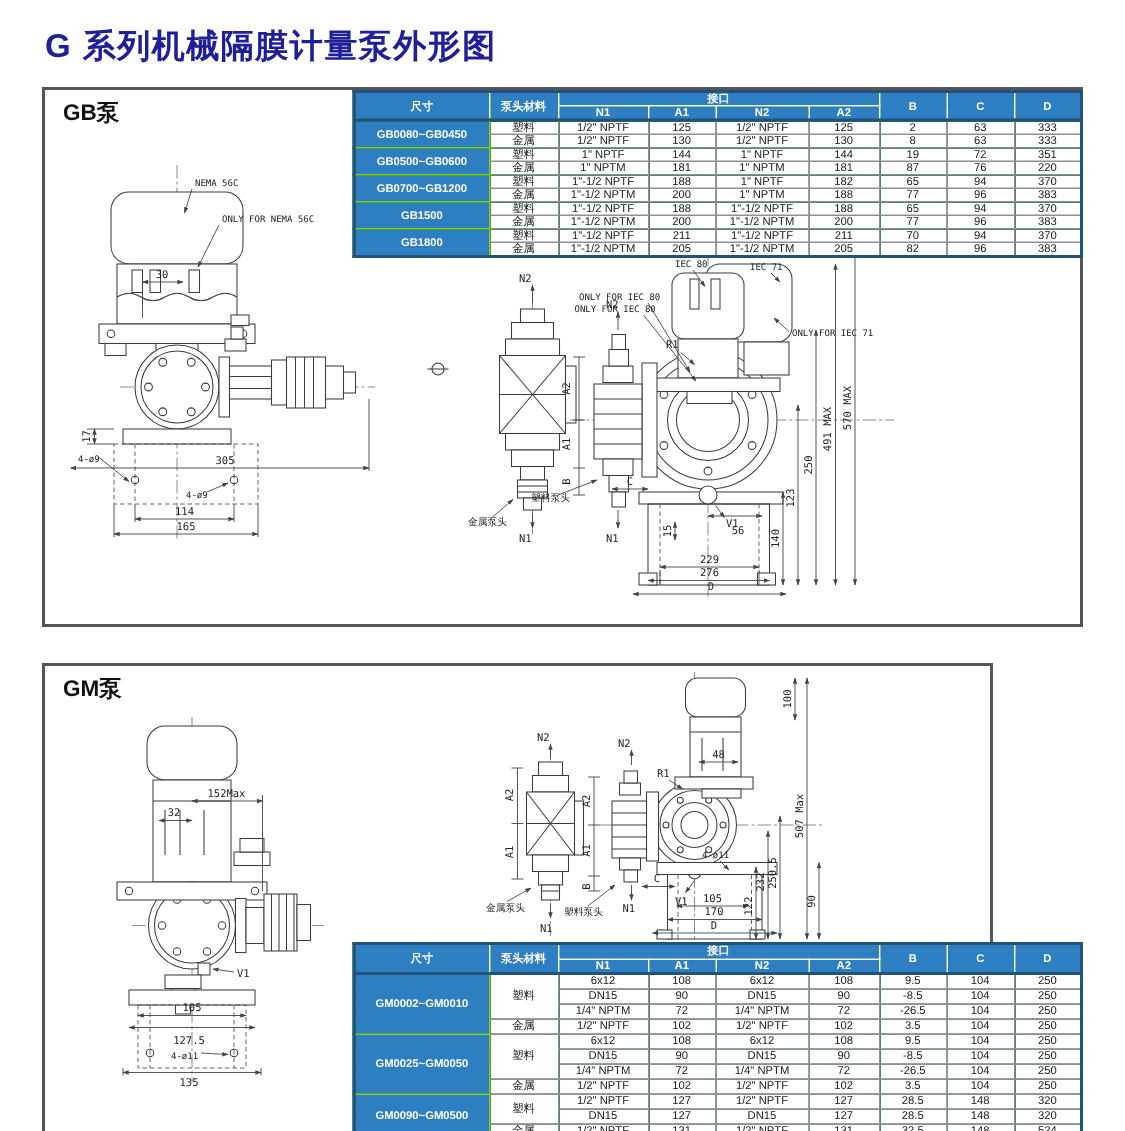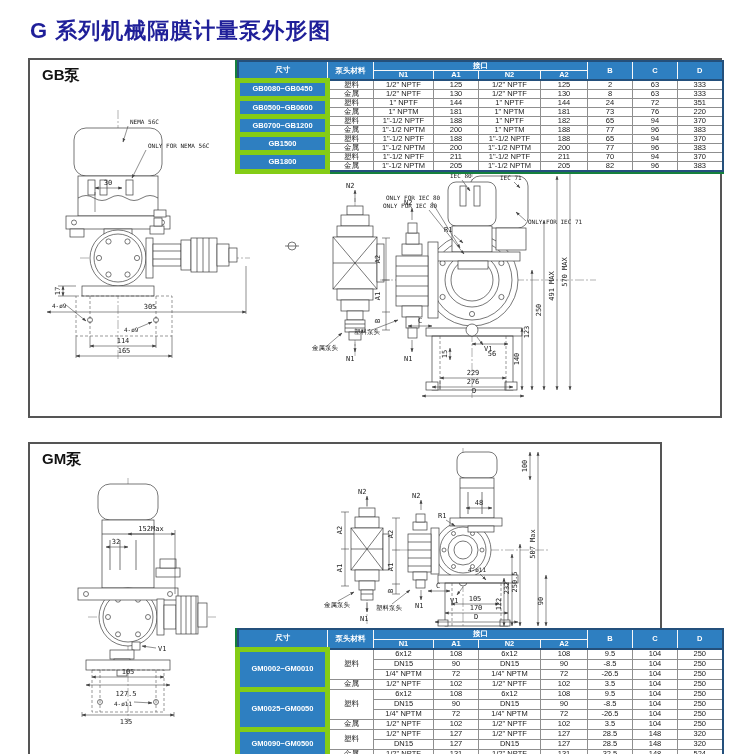--- a/index.html
+++ b/index.html
@@ -12,21 +12,21 @@
   .drawing{position:absolute;left:0;top:0;pointer-events:none;}
   
   .spec{border-collapse:collapse;table-layout:fixed;width:485px;position:absolute;left:205px;font-size:7.5px;border:2px solid #24507c;background:#15803d;}
   #gb-table{top:0px;}
   #gm-table{top:184px;}
   .spec th,.spec td{padding:0;margin:0;text-align:center;vertical-align:middle;white-space:nowrap;overflow:hidden;line-height:8px;}
   #gb-table tr{height:9px;} #gm-table tr{height:10px;}
   .spec th{background:#2e7fc1;color:#fff;font-weight:bold;border:1px solid #f8f8f8;}
   .spec th.hb{border-bottom:2px solid #24507c;}
   .spec td{background:#fff;color:#1a1a1a;border:1px solid #8f8f8f;}
-  .spec td.c-size{background:#2e7fc1;color:#fff;font-weight:bold;border:5px solid #84cc16;}
+  .spec td.c-size{background:#2e7fc1;color:#fff;font-weight:bold;border:1px solid #84cc16;}
   
   .ln{stroke:#3d3d3d;stroke-width:0.7;fill:none;}
   .wf{stroke:#3d3d3d;stroke-width:0.7;fill:#fff;}
   .cl{stroke:#666;stroke-width:0.5;fill:none;stroke-dasharray:9 2 2 2;}
   .dsh{stroke:#555;stroke-width:0.6;fill:none;stroke-dasharray:3 2;}
   .dl{stroke:#444;stroke-width:0.6;fill:none;}
   .dimA{marker-start:url(#am);marker-end:url(#am);}
   .ldA{marker-end:url(#am);}
   .dimB{marker-start:url(#am2);marker-end:url(#am2);}
   .ldB{marker-end:url(#am2);}
@@ -300,31 +300,31 @@
           <td>63</td>
           <td>333</td>
       </tr>
       <tr>
         <td class="c-size" rowspan="2">GB0500~GB0600</td>
         <td>塑料</td>
         <td>1" NPTF</td>
           <td>144</td>
           <td>1" NPTF</td>
           <td>144</td>
-          <td>24</td>
+          <td>19</td>
           <td>72</td>
           <td>351</td>
       </tr>
       <tr>
         <td>金属</td>
         <td>1" NPTM</td>
           <td>181</td>
           <td>1" NPTM</td>
           <td>181</td>
-          <td>73</td>
+          <td>87</td>
           <td>76</td>
           <td>220</td>
       </tr>
       <tr>
         <td class="c-size" rowspan="2">GB0700~GB1200</td>
         <td>塑料</td>
         <td>1"-1/2 NPTF</td>
           <td>188</td>
           <td>1" NPTF</td>
           <td>182</td>

